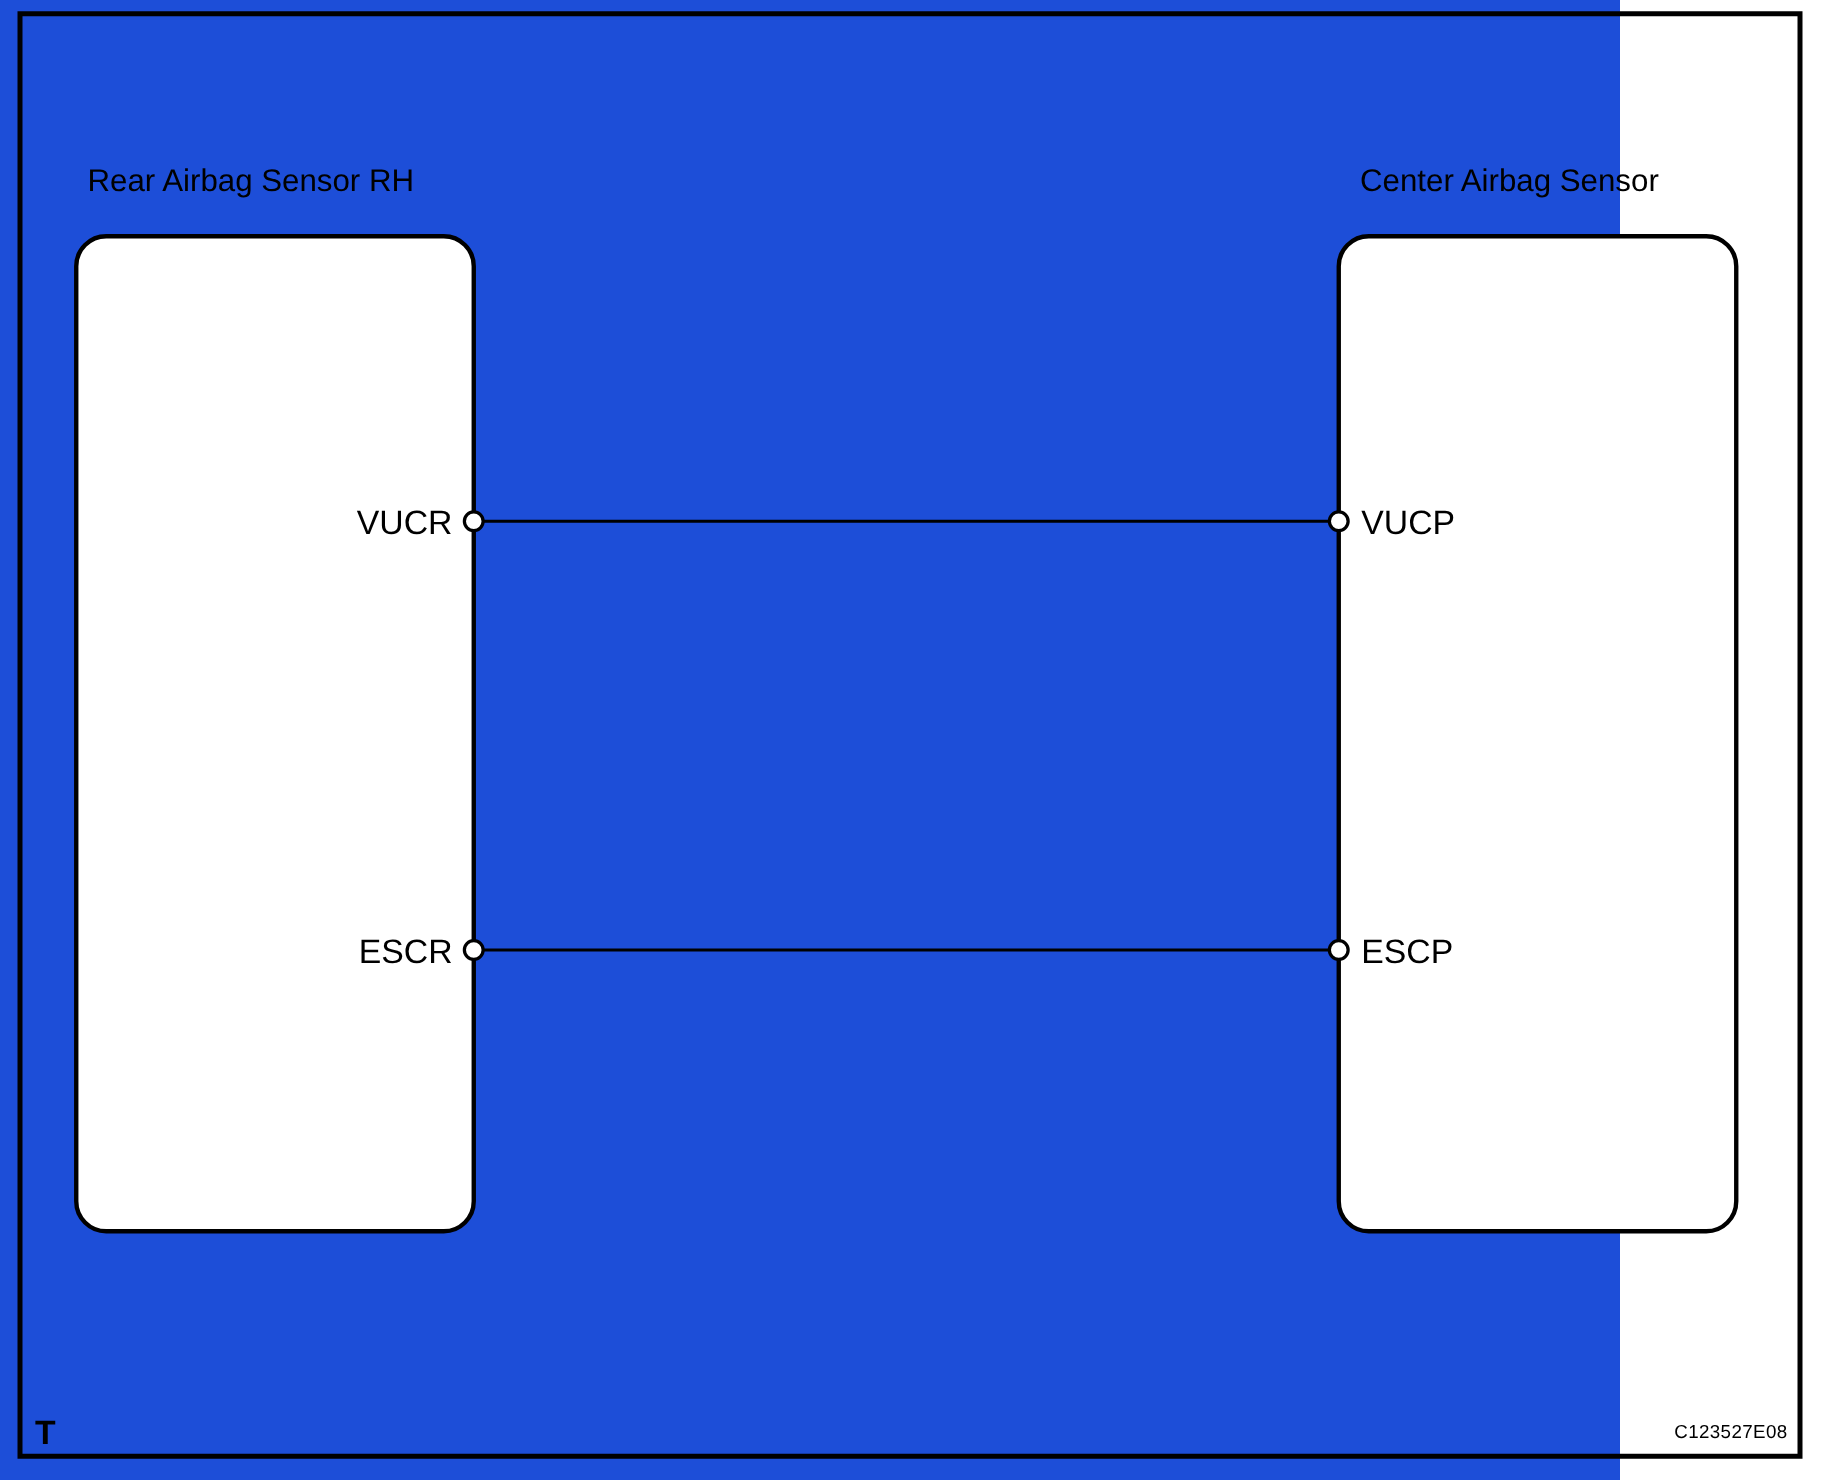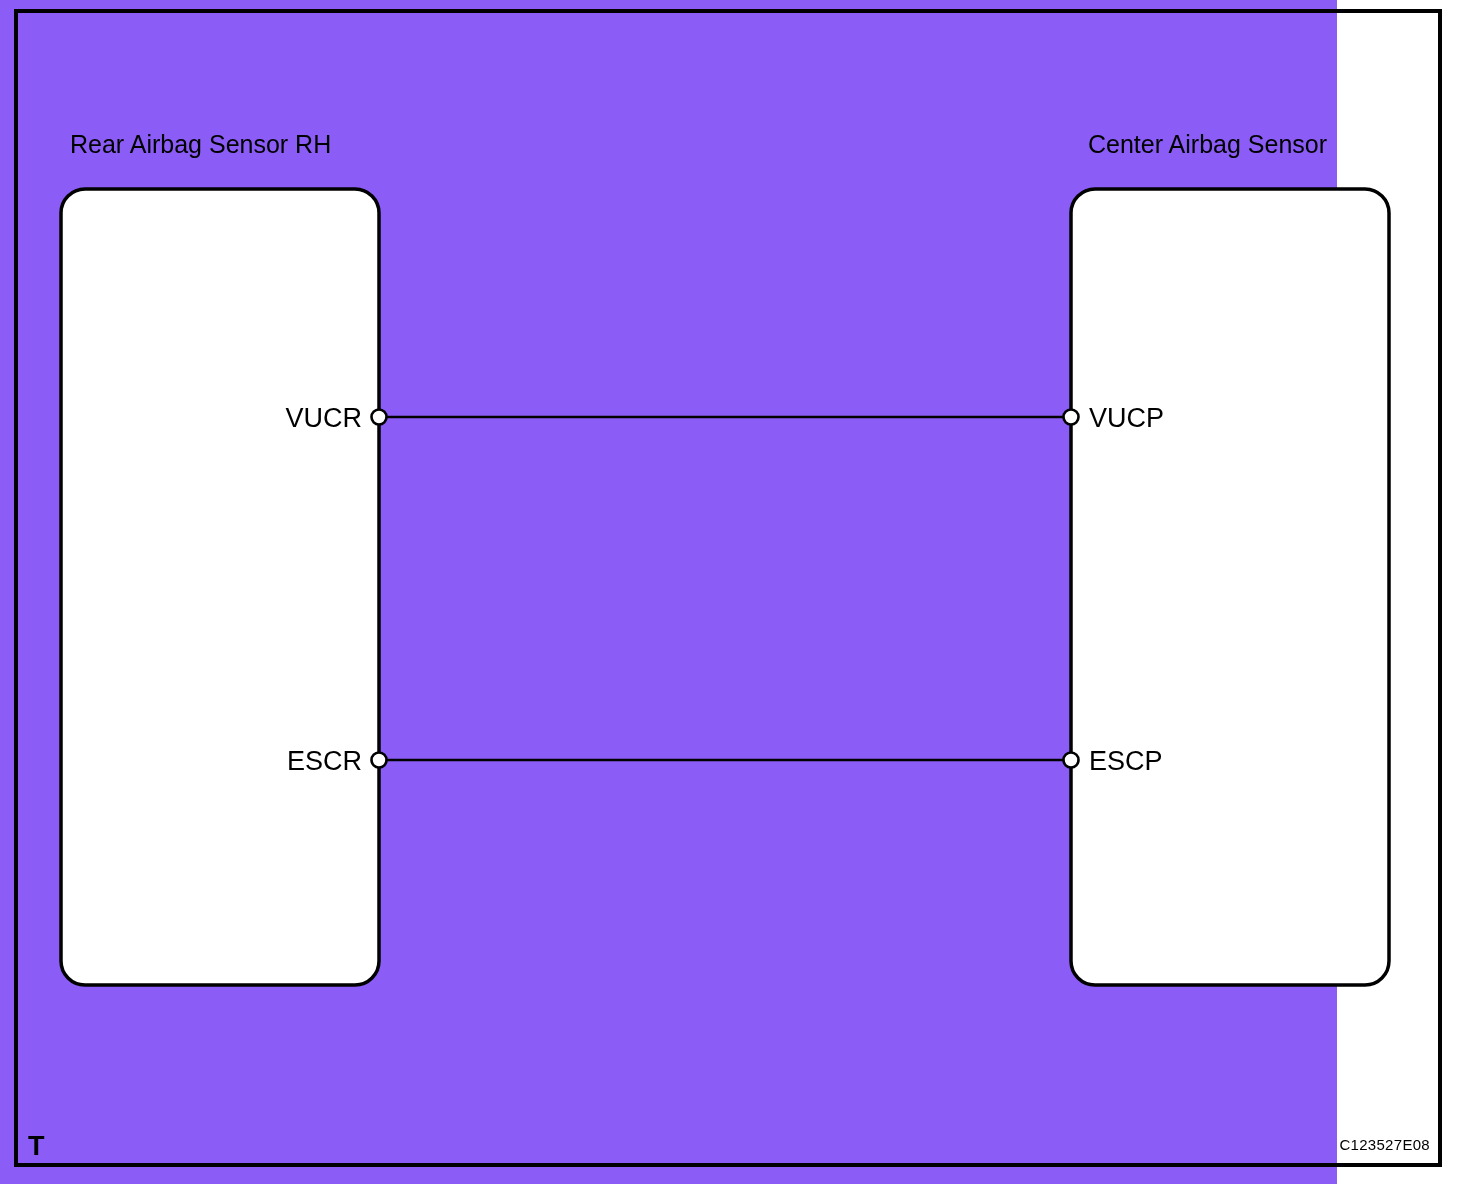--- a/index.html
+++ b/index.html
@@ -10,22 +10,21 @@
   body {
     width: 1472px;
     height: 1184px;
     font-family: "Liberation Sans", sans-serif;
     overflow: hidden;
   }
   #page {
     position: relative;
     width: 1296px;
     height: 1184px;
-    background: #8b5cf6;
-    padding-left: 41px;
+    background: #1d4ed8;
   }
   #diagram-svg {
     position: absolute;
     left: 0;
     top: 0;
     width: 1472px;
     height: 1184px;
     display: block;
   }
   .frame-line {

